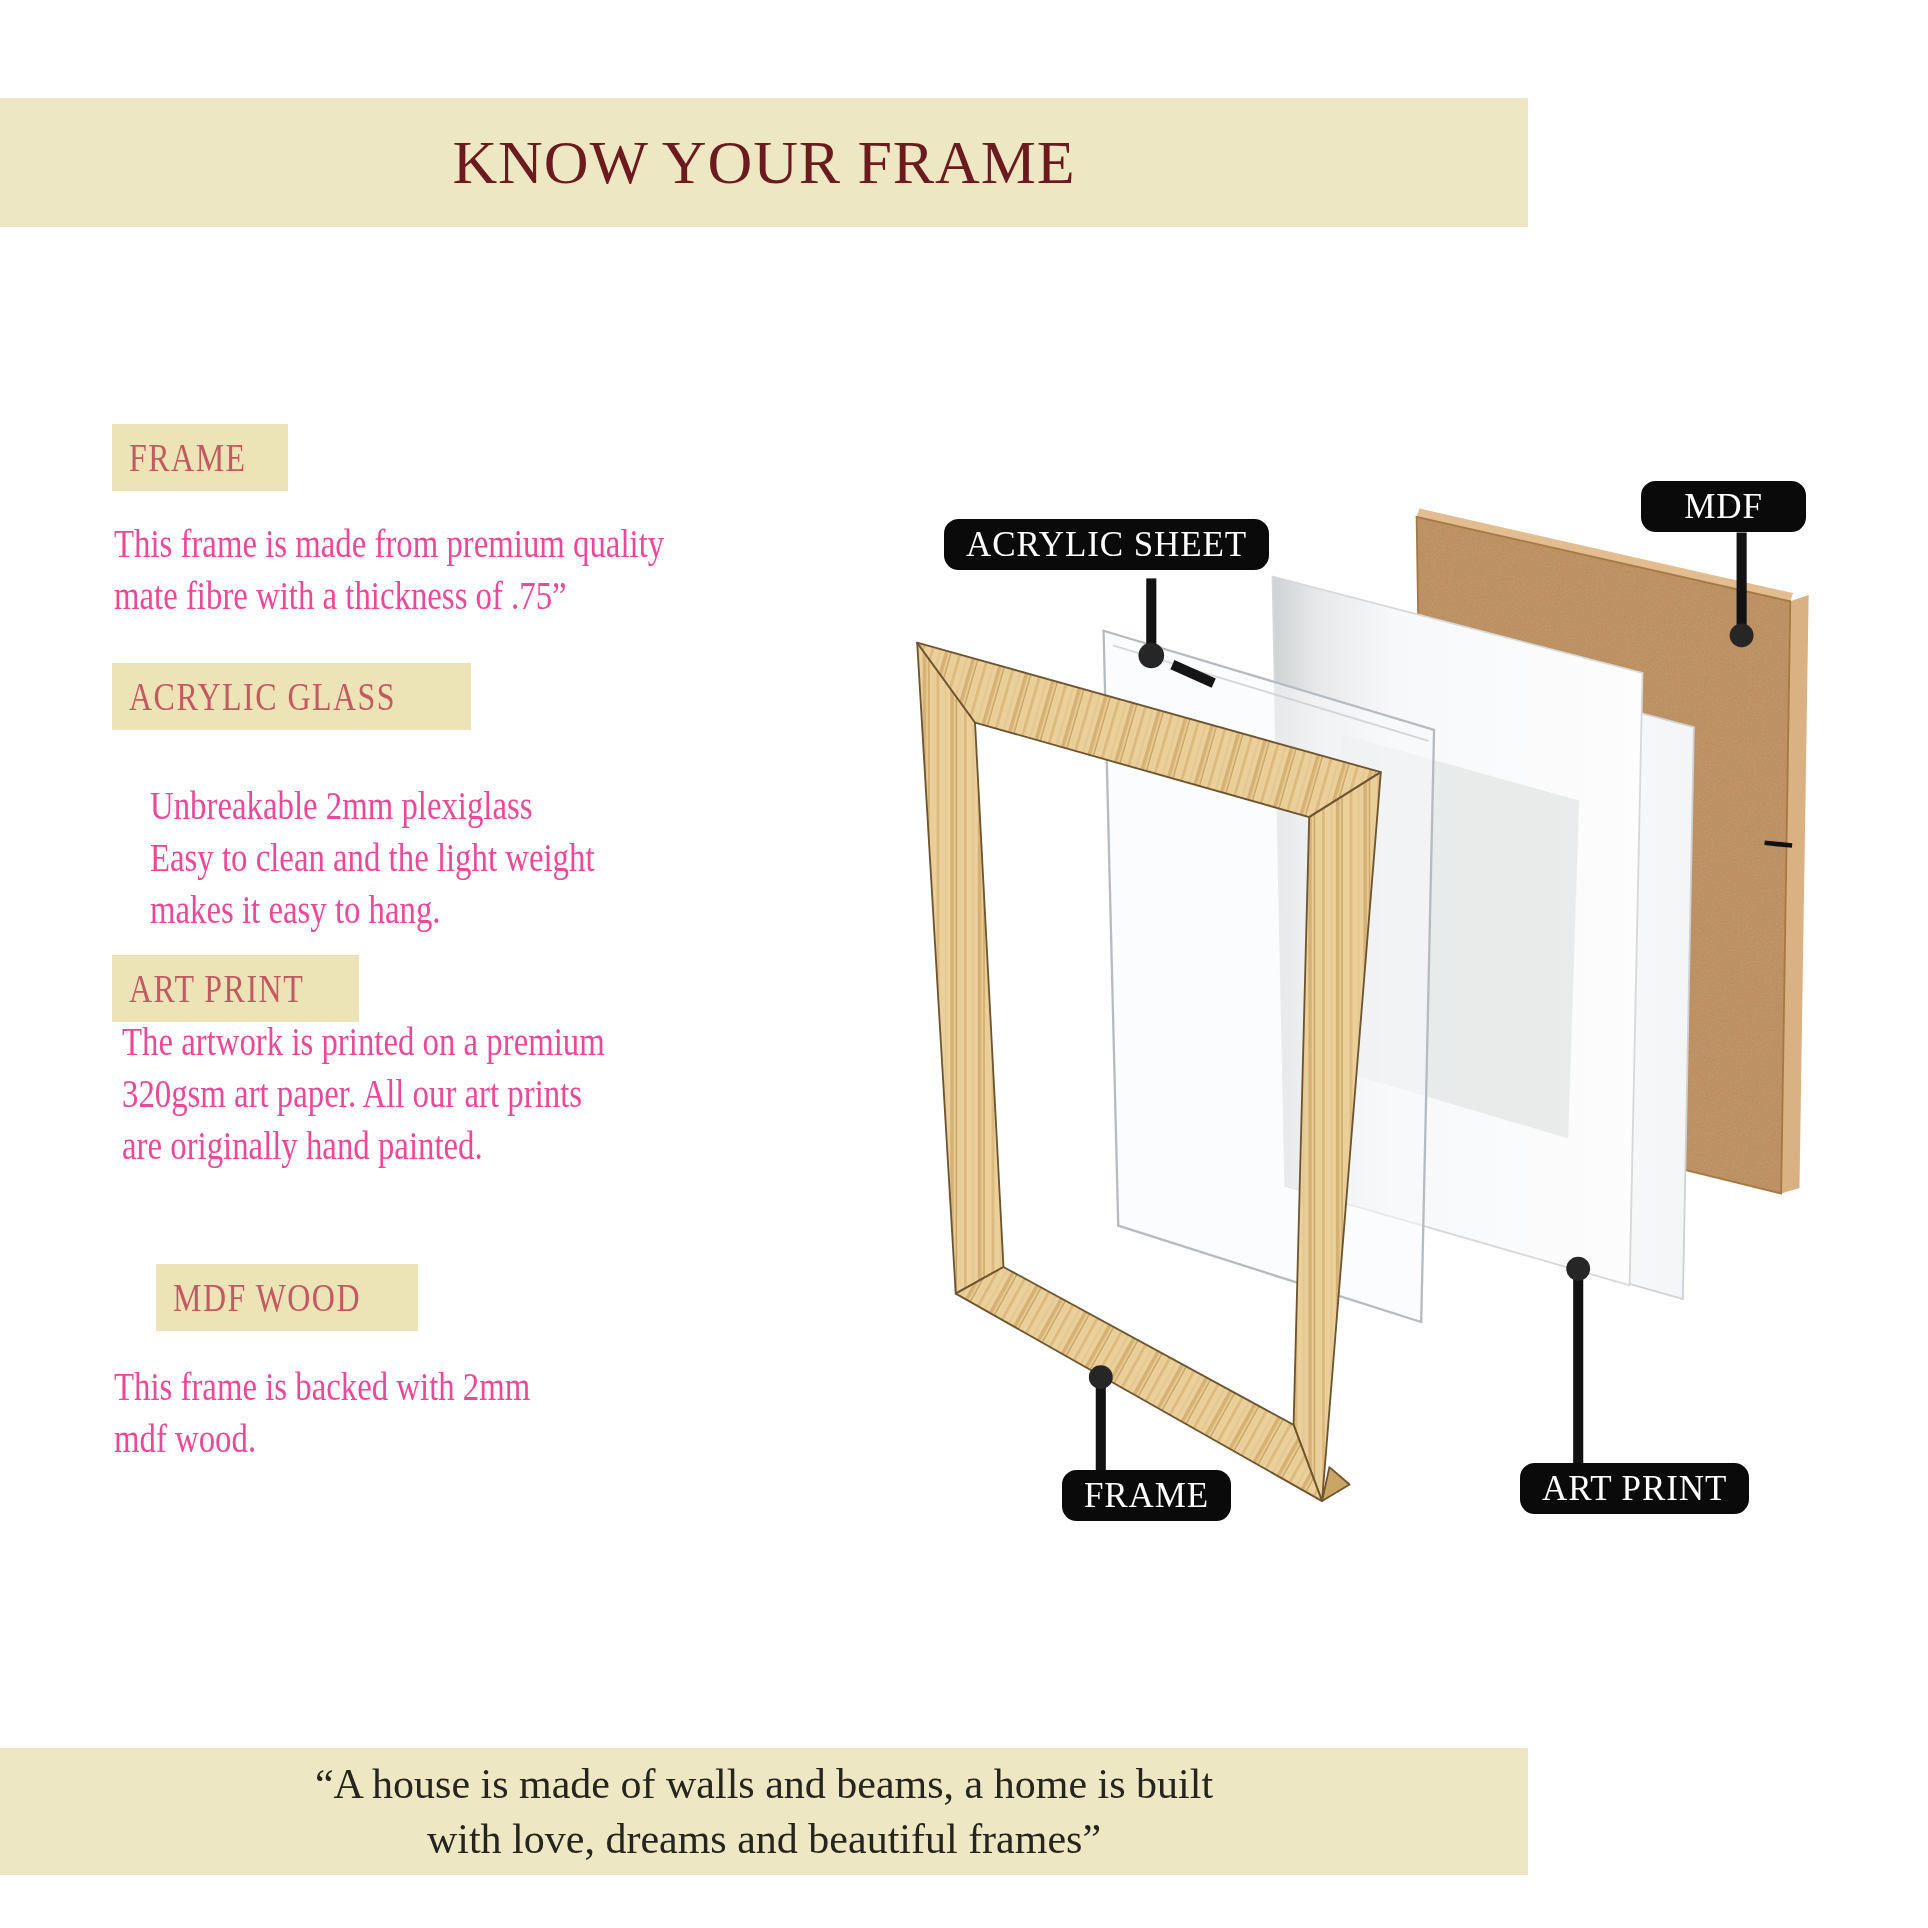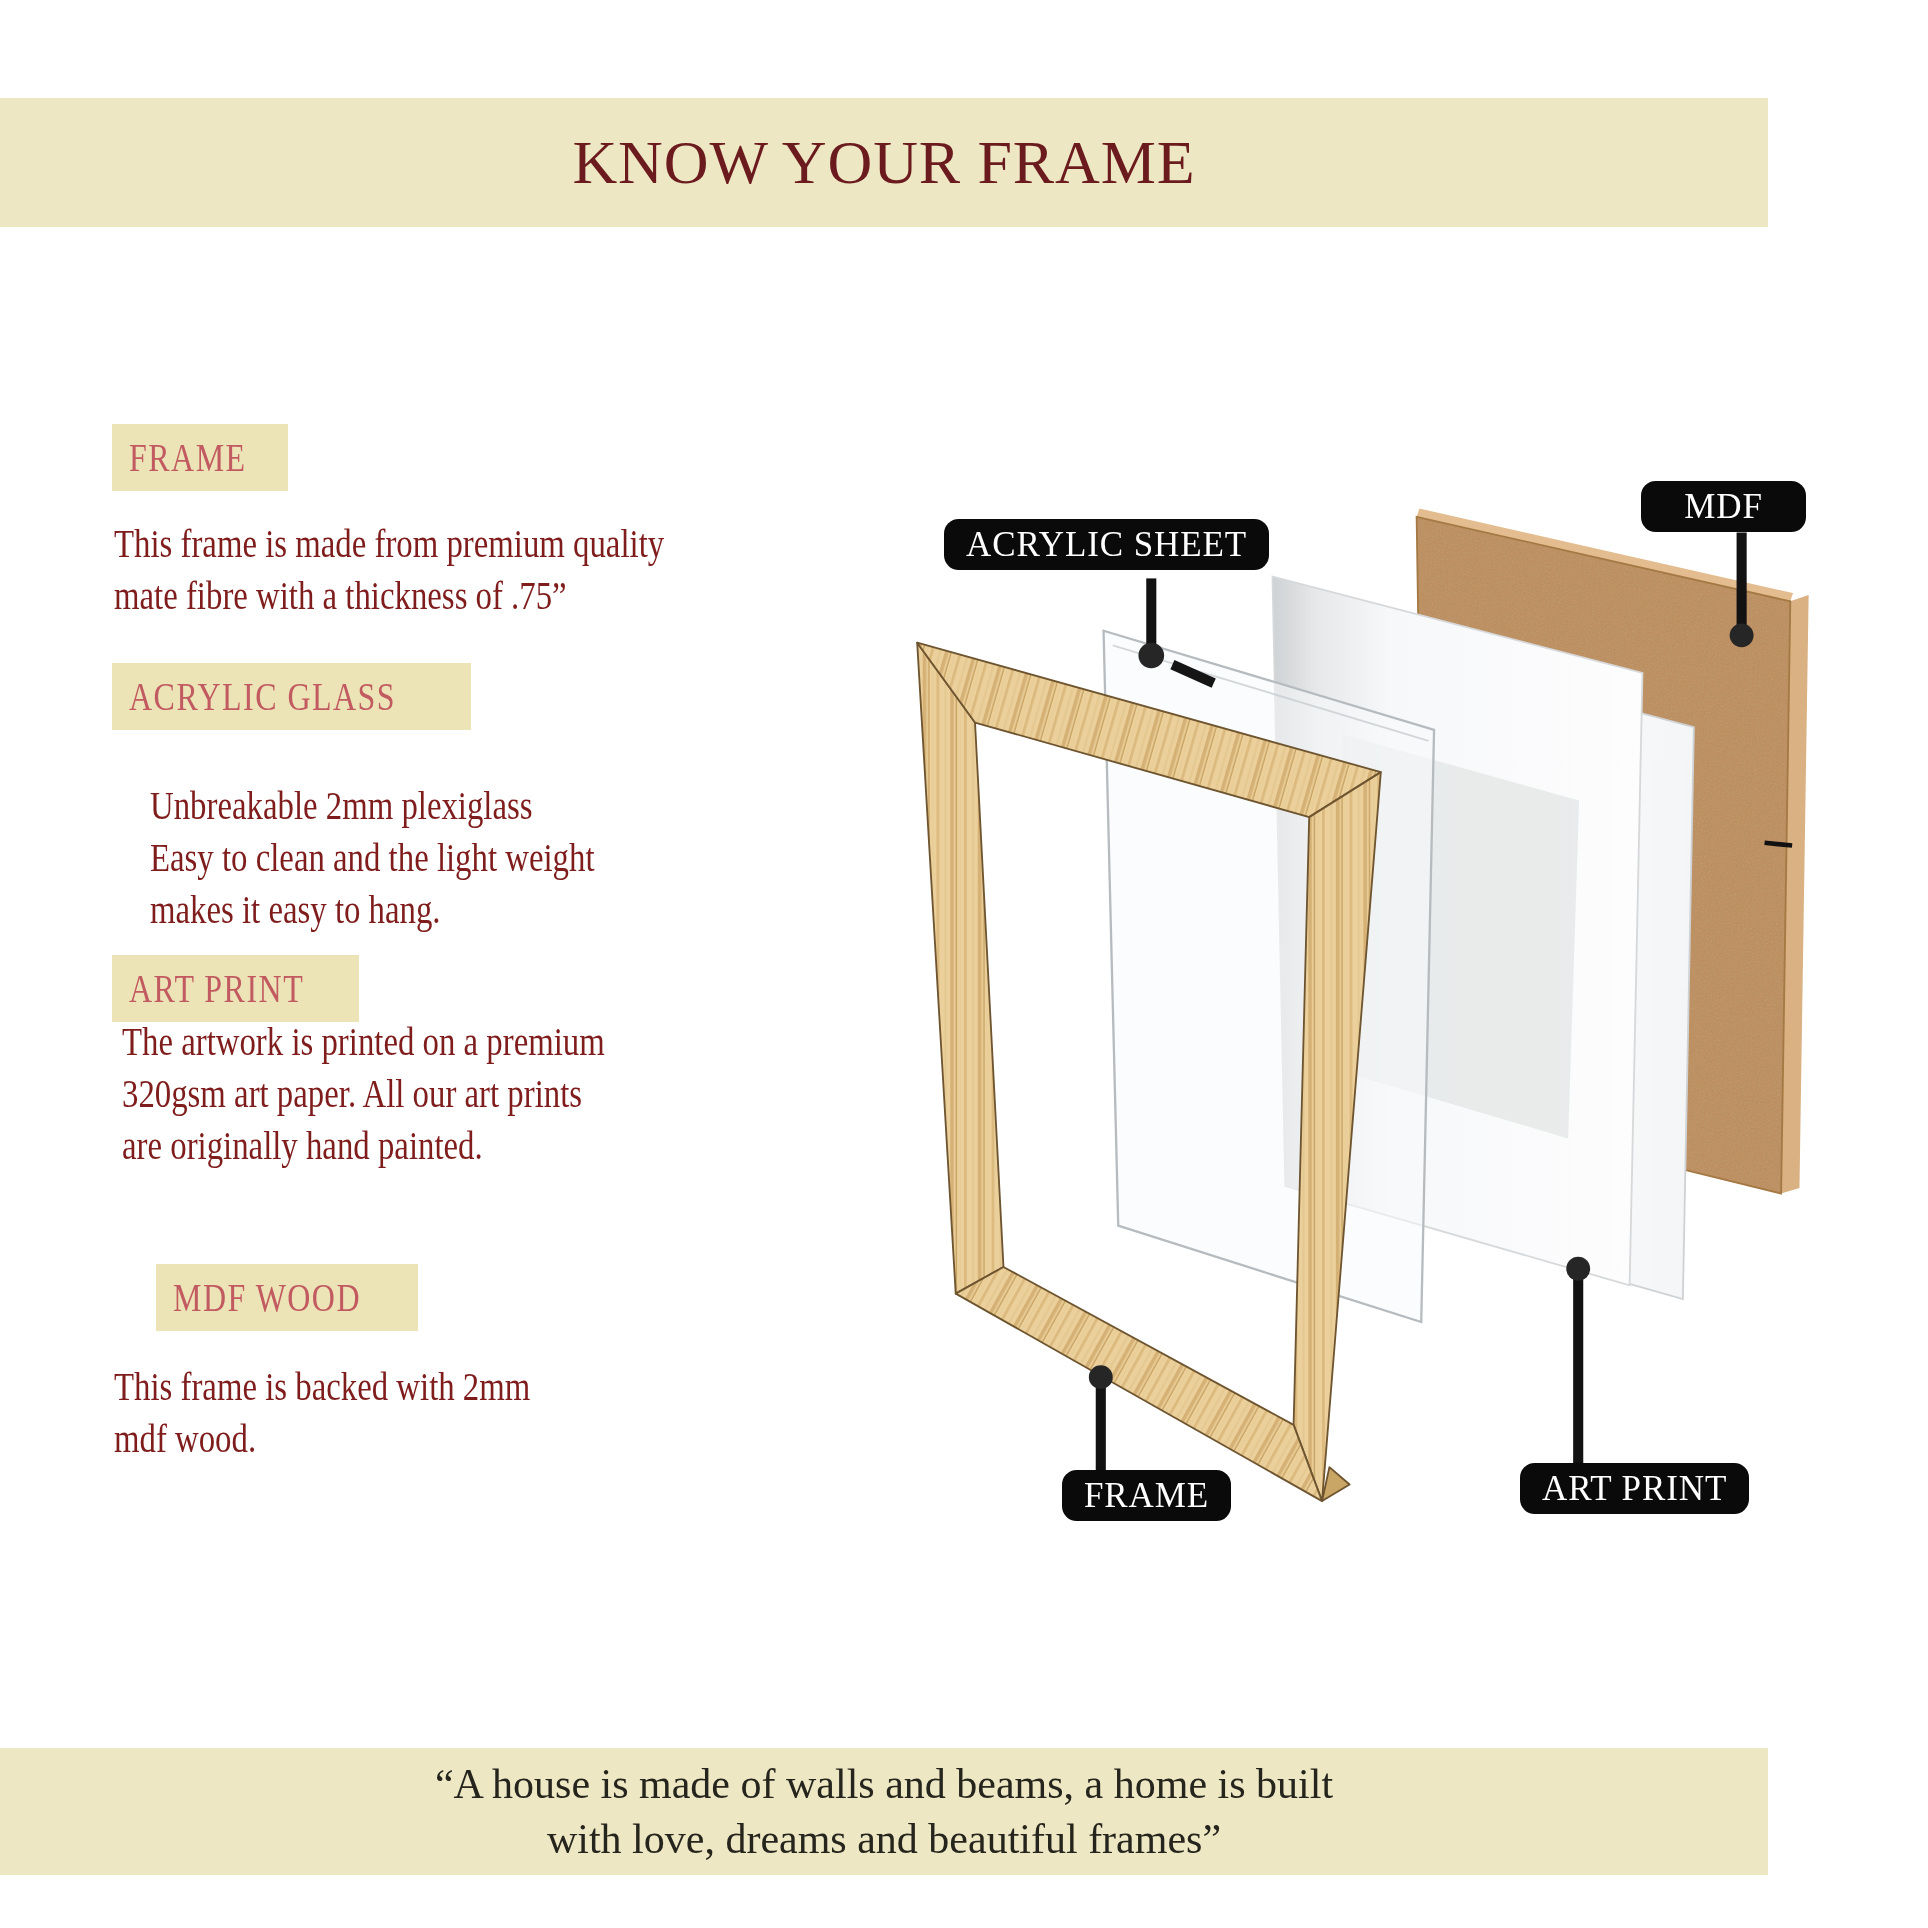--- a/index.html
+++ b/index.html
@@ -1,30 +1,30 @@
 <!DOCTYPE html>
 <html style="font-size:14.7px"><head>
 <meta charset="utf-8">
 <style>
   html,body{margin:0;padding:0;background:#ffffff;}
   .page{position:relative;width:1928px;height:1928px;background:#ffffff;overflow:hidden;
         font-family:"Liberation Serif",serif;}
 
   
-  .band{position:absolute;left:0;width:1768px;background:#EDE7C4;}
+  .band{position:absolute;left:0;width:1528px;background:#EDE7C4;}
   .band-top{top:98px;height:129px;display:flex;align-items:center;justify-content:center;}
   .page-title{margin:0;font-size:62px;font-weight:400;color:#6B1B1E;letter-spacing:0.9px;}
   .band-bottom{top:1748px;height:127px;display:flex;flex-direction:column;align-items:center;justify-content:center;}
   .quote-line{font-size:42px;line-height:55px;color:#26251D;text-align:center;}
 
   
   .chip{position:absolute;left:112px;background:#ECE4B6;color:#C25B61;
         font-size:39px;letter-spacing:1.8px;padding:11px 16.5px;white-space:nowrap;}
   .chip span{display:inline-block;transform:scaleX(0.82);transform-origin:left center;}
-  .body-block{position:absolute;left:114px;color:#7f1d1d;}
+  .body-block{position:absolute;left:114px;color:#ec4899;}
   .bl{font-size:40px;line-height:52px;white-space:nowrap;
       transform:scaleX(0.82);transform-origin:left top;}
 
   
   .diagram-svg{position:absolute;left:0;top:0;width:1928px;height:1928px;}
   .pill{position:absolute;height:51px;display:flex;align-items:center;justify-content:center;
         background:#0A0A0A;color:#FFFFFF;border-radius:14.7px;font-size:35px;
         padding:0 22px;letter-spacing:0.9px;white-space:nowrap;}
 </style>
 </head>

